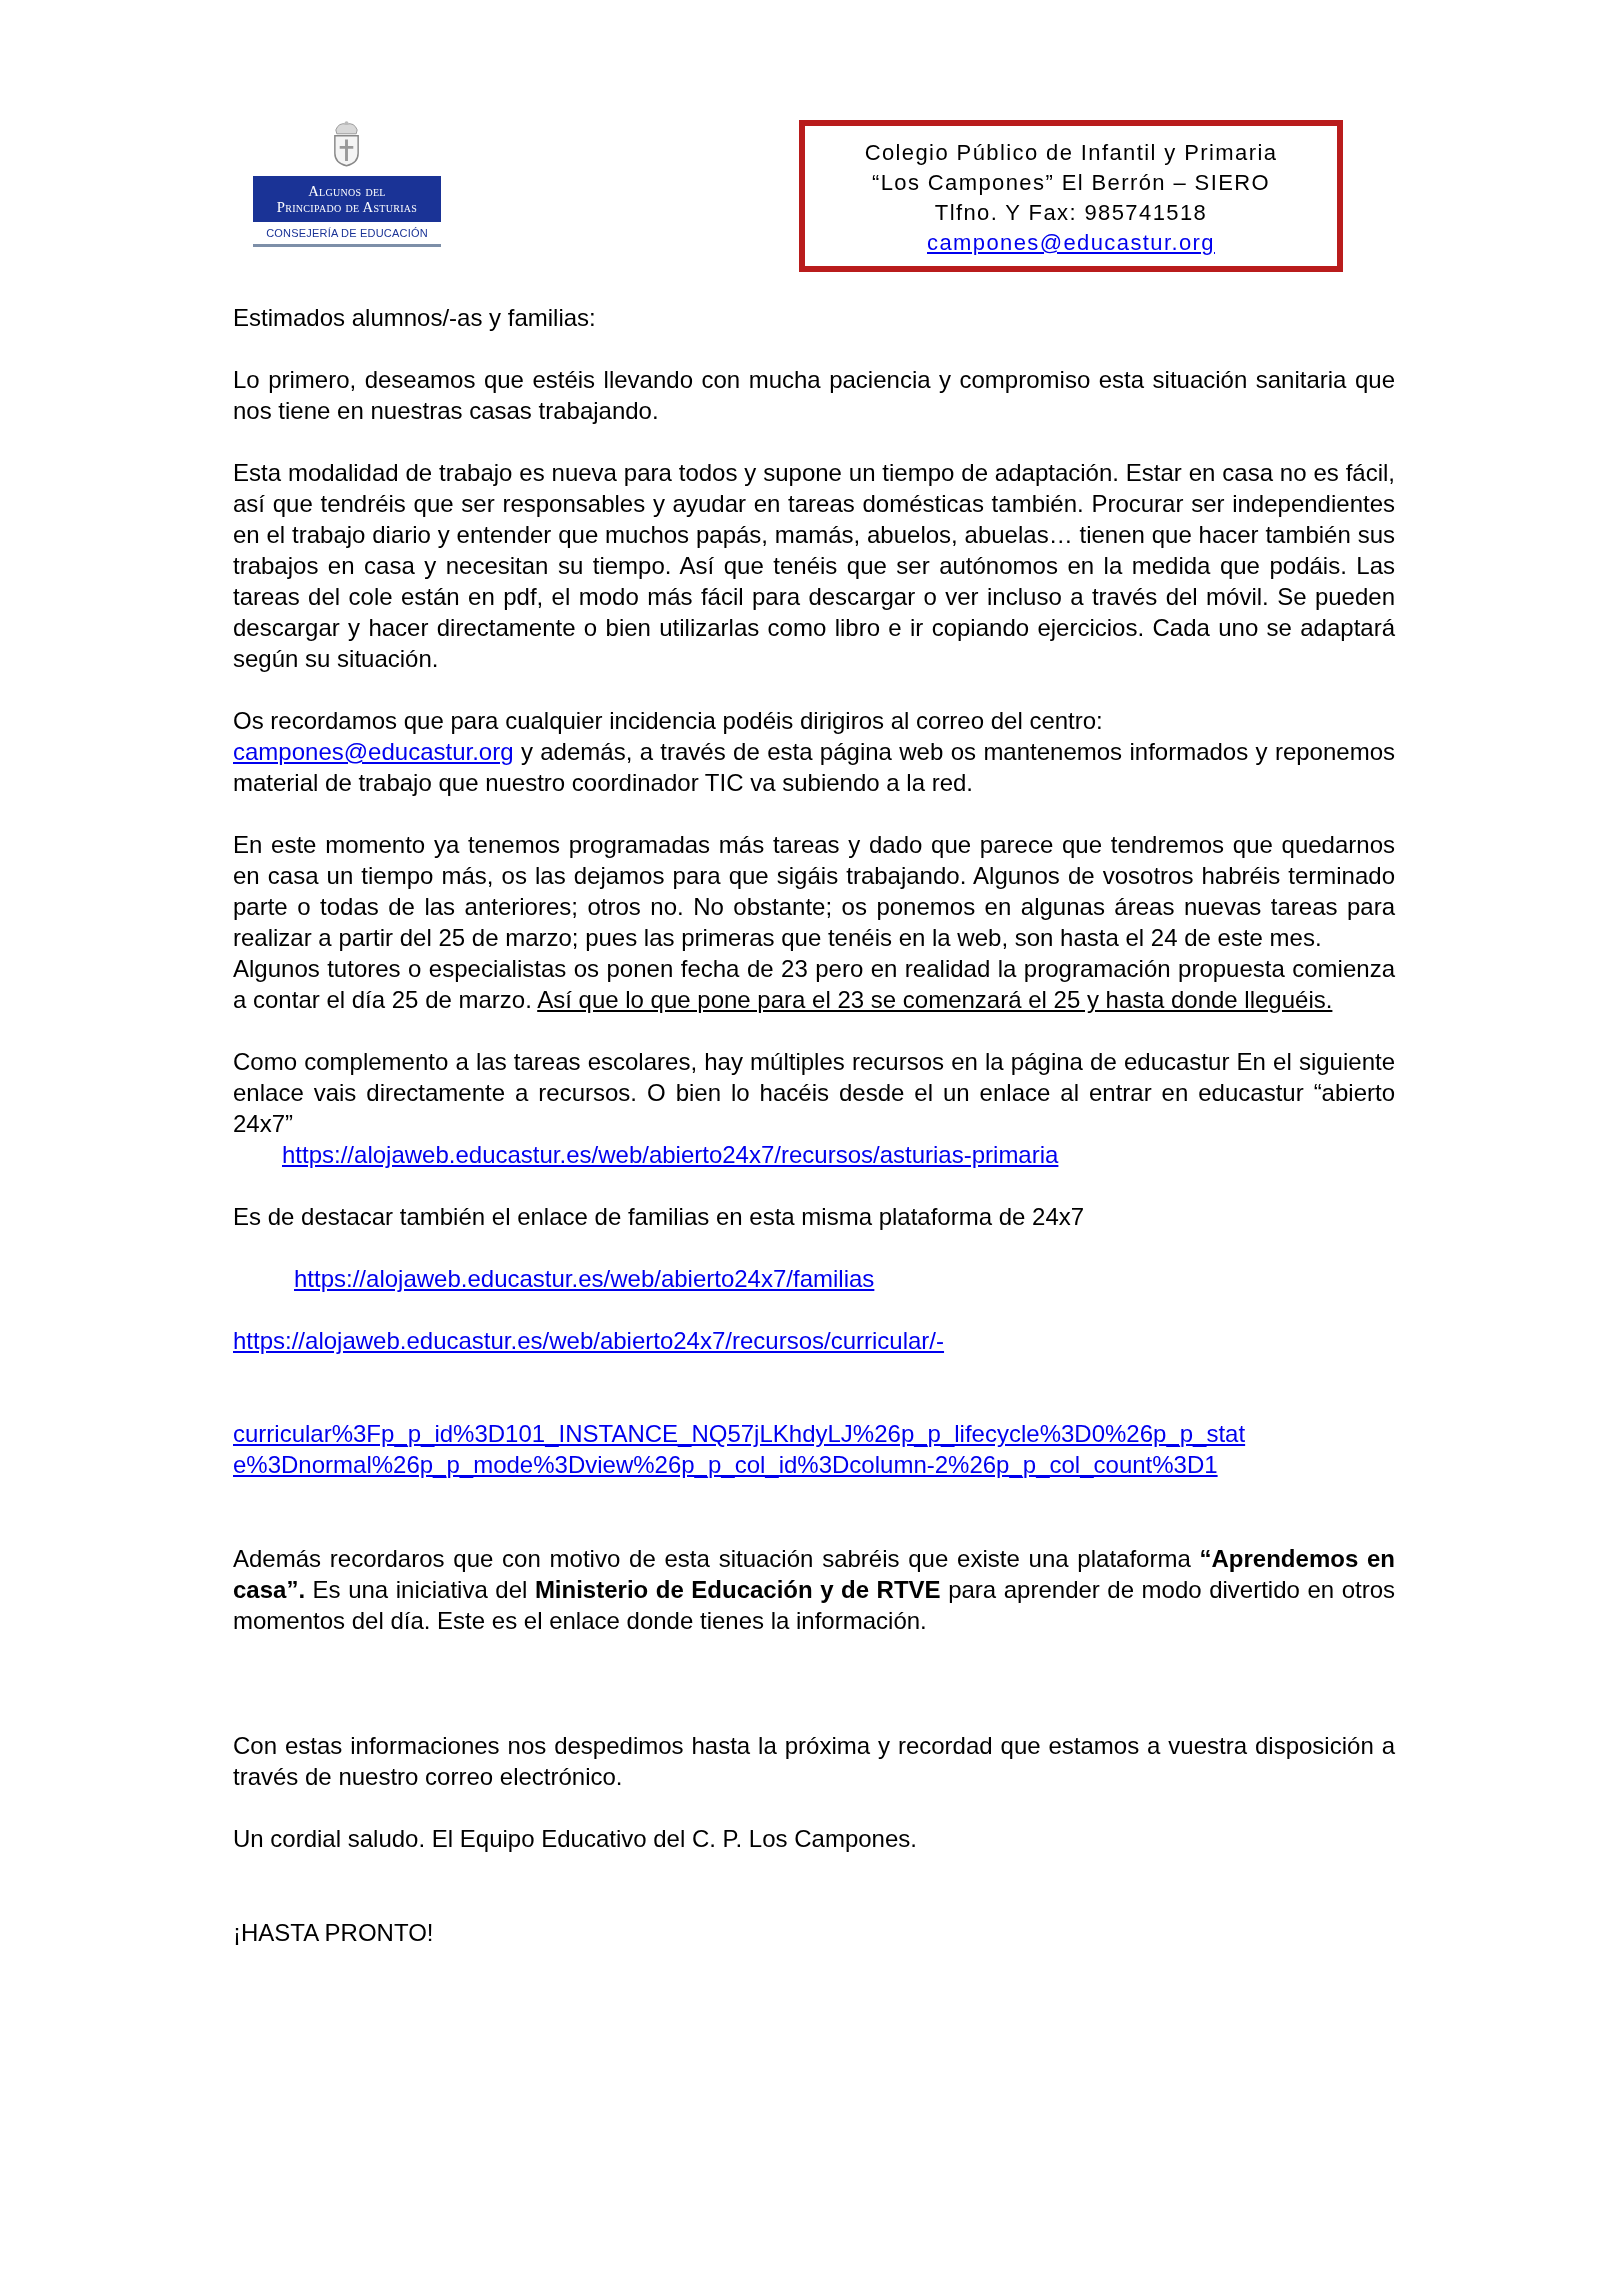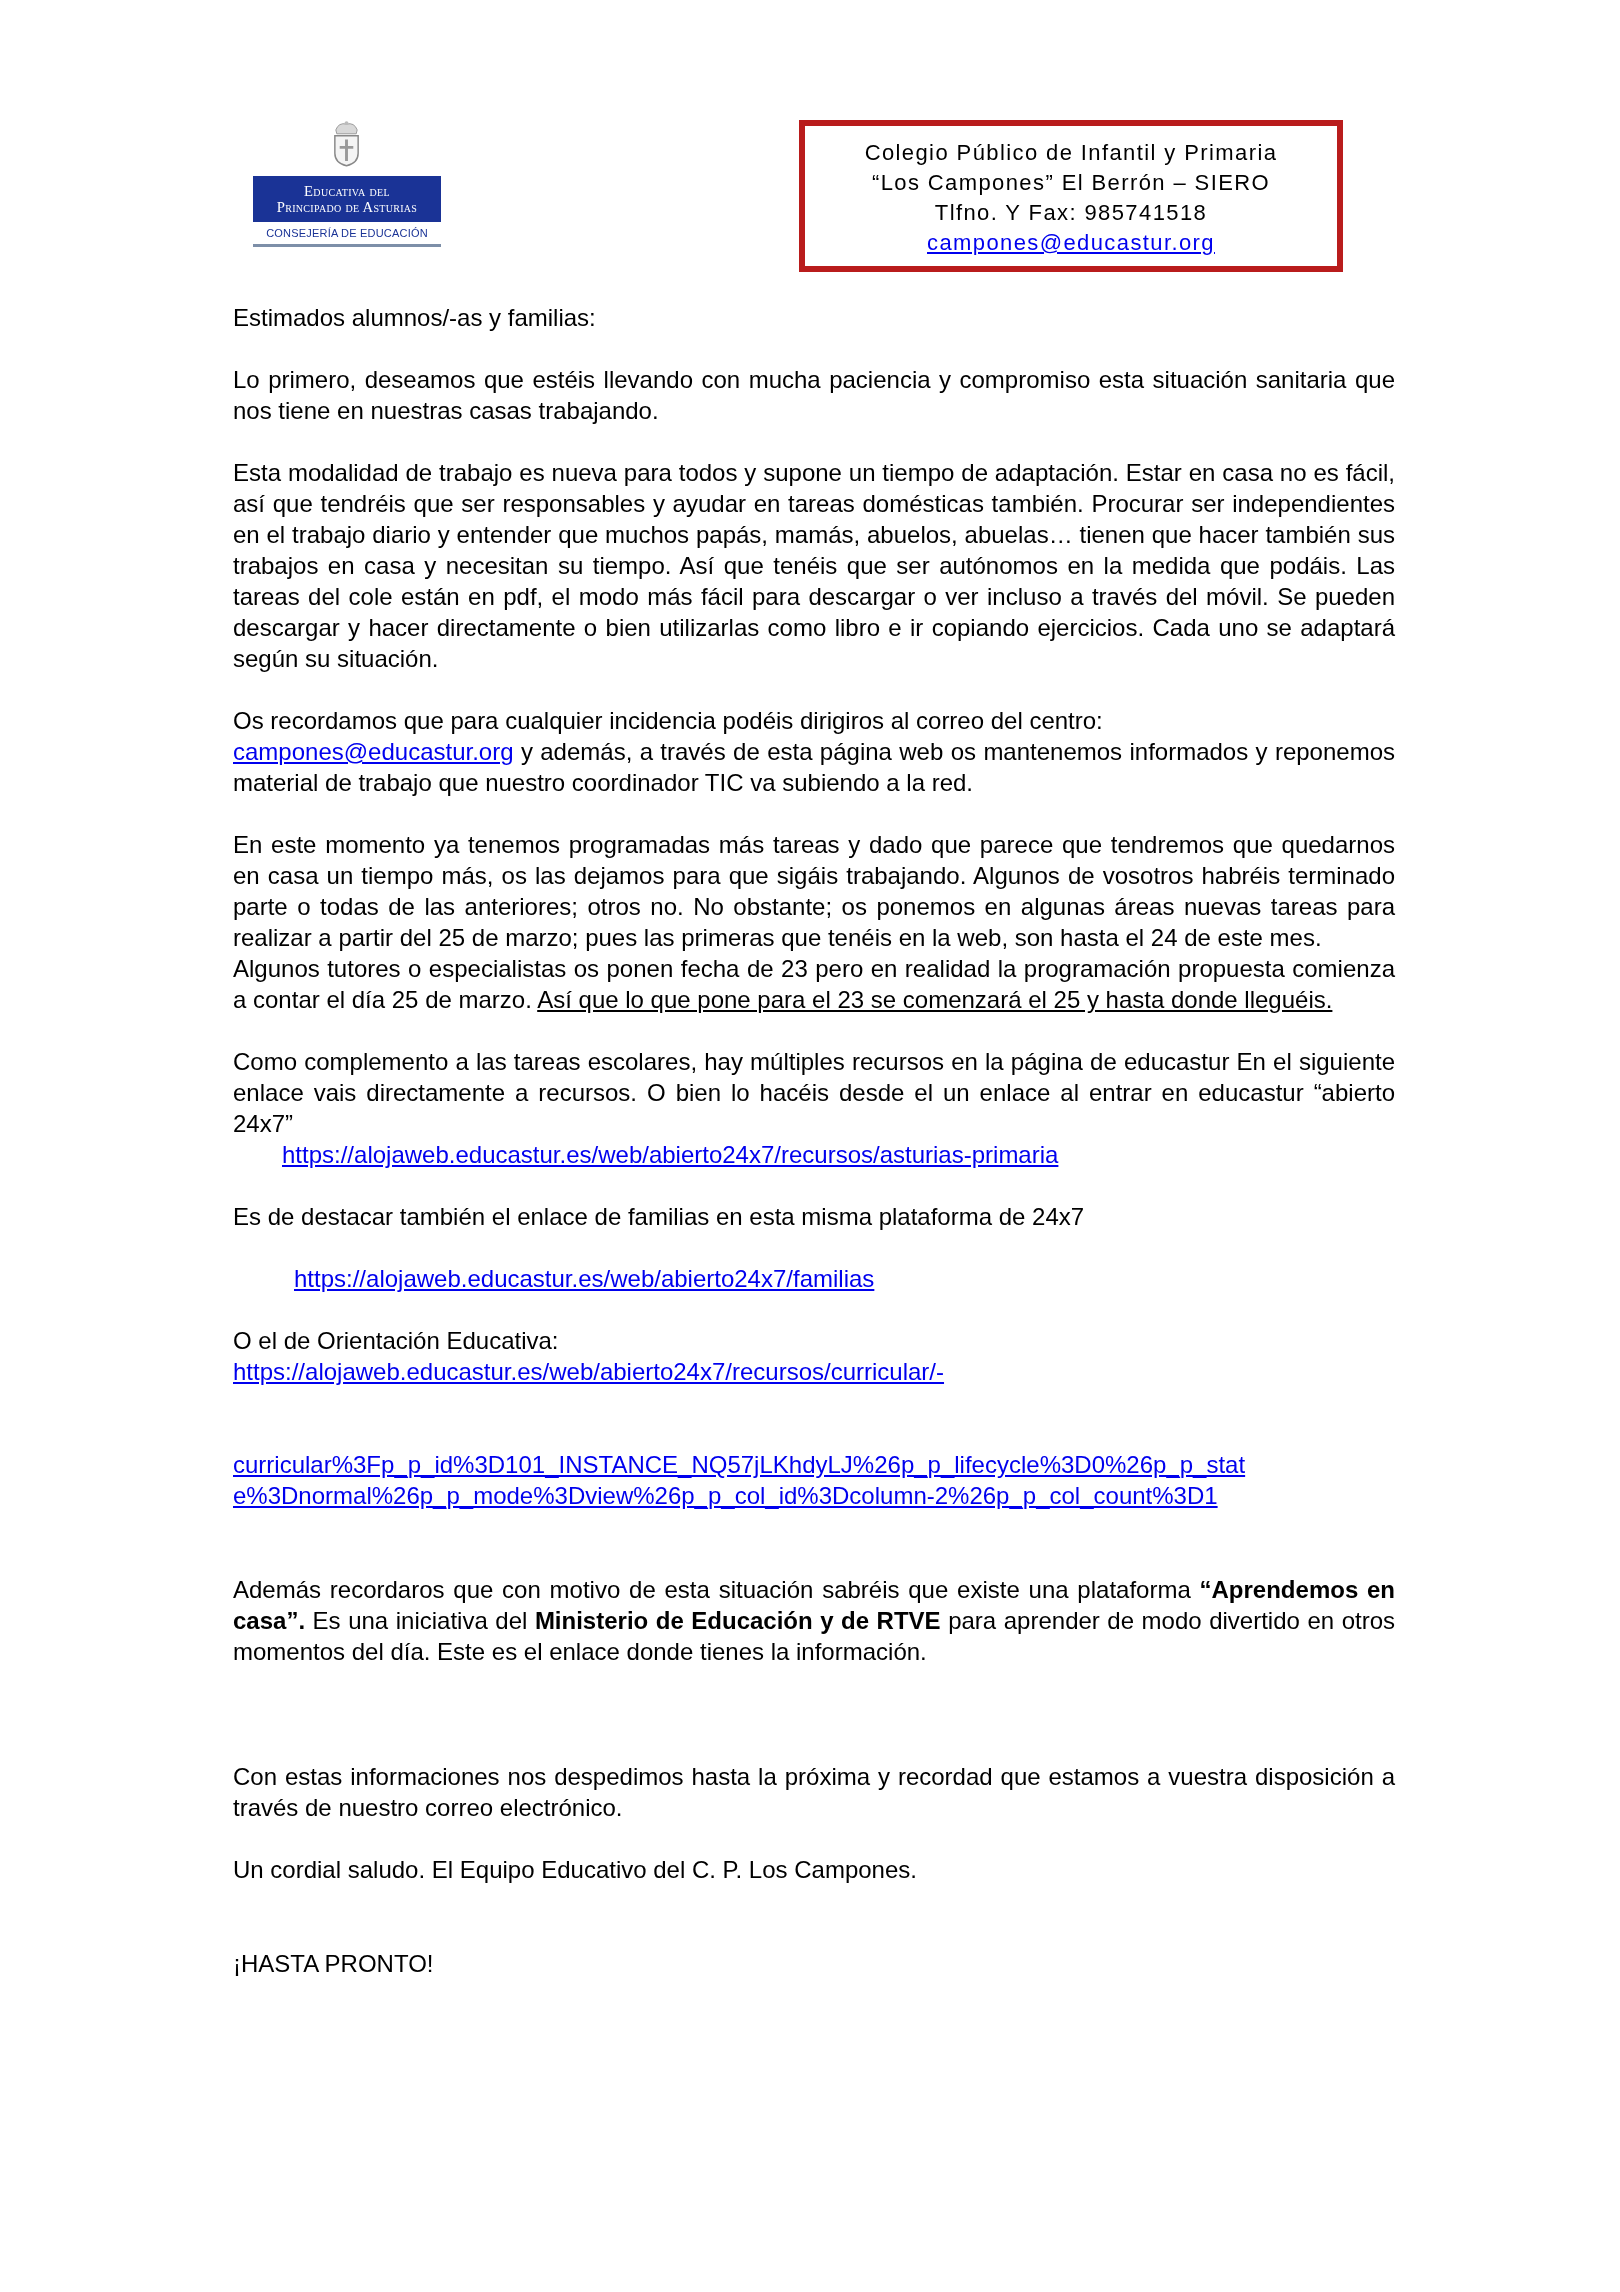--- a/index.html
+++ b/index.html
@@ -32,21 +32,21 @@
 <body>
 
 <div class="logo">
   <svg class="crest" viewBox="0 0 34 48">
     <path d="M6 10 Q9 2 17 4 Q25 2 28 10 L27 14 L7 14 Z" fill="#d8d8d8" stroke="#999" stroke-width="1"></path>
     <circle cx="17" cy="3" r="2" fill="#bbb"></circle>
     <path d="M5 16 L29 16 L29 34 Q29 44 17 47 Q5 44 5 34 Z" fill="#f4f4f4" stroke="#888" stroke-width="1.5"></path>
     <path d="M17 20 L17 42 M10 28 L24 28" stroke="#999" stroke-width="3"></path>
   </svg>
   <div class="logo-band">
-    <div>Educativa del</div>
+    <div>Algunos del</div>
     <div>Principado de Asturias</div>
   </div>
   <div class="logo-sub">CONSEJERÍA DE EDUCACIÓN</div>
   <div class="logo-rule"></div>
 </div>
 
 <div class="header-box">
   <div>Colegio Público de Infantil y Primaria</div>
   <div>“Los Campones” El Berrón – SIERO</div>
   <div>Tlfno. Y Fax: 985741518</div>
@@ -66,21 +66,20 @@
   <p class="justify">En este momento ya tenemos programadas más tareas y dado que parece que tendremos que quedarnos en casa un tiempo más, os las dejamos  para que sigáis trabajando. Algunos de vosotros habréis terminado parte o todas de las anteriores; otros no. No obstante; os ponemos en algunas áreas nuevas tareas  para realizar a partir del 25 de marzo; pues las primeras que tenéis en la web,  son hasta el 24 de este mes.</p>
   <p class="justify"><span>Algunos tutores o especialistas os ponen fecha de 23 pero en realidad la programación propuesta comienza a contar el día 25 de marzo. </span><span class="ul">Así que lo que pone para el 23 se comenzará el 25 y hasta donde lleguéis.</span></p>
   <div class="gap"></div>
   <p class="justify">Como complemento a las tareas escolares, hay múltiples recursos en la página de educastur En el siguiente enlace vais directamente a recursos. O bien lo hacéis desde el un enlace al entrar en educastur “abierto 24x7”</p>
   <p class="indent1"><a class="link">https://alojaweb.educastur.es/web/abierto24x7/recursos/asturias-primaria</a></p>
   <div class="gap"></div>
   <p>Es de destacar también  el enlace de familias en esta misma plataforma de 24x7</p>
   <div class="gap"></div>
   <p class="indent2"><a class="link">https://alojaweb.educastur.es/web/abierto24x7/familias</a></p>
   <div class="gap"></div>
-  <p>O el de Orientación Educativa:</p>
   <p>
     <a class="link">https://alojaweb.educastur.es/web/abierto24x7/recursos/curricular/-</a><br>
     <br>
     <br>
     <a class="link">curricular%3Fp_p_id%3D101_INSTANCE_NQ57jLKhdyLJ%26p_p_lifecycle%3D0%26p_p_stat</a><br>
     <a class="link">e%3Dnormal%26p_p_mode%3Dview%26p_p_col_id%3Dcolumn-2%26p_p_col_count%3D1</a>
   </p>
   <div class="gap2"></div>
   <p class="justify"><span> Además recordaros que con motivo de esta situación sabréis que existe una plataforma </span><b>“Aprendemos en casa”.</b><span> Es una iniciativa del </span><b>Ministerio de Educación y de RTVE</b><span> para aprender de modo divertido en otros momentos del día. Este es el enlace donde tienes la información.</span></p>
   <div class="gap"></div>

